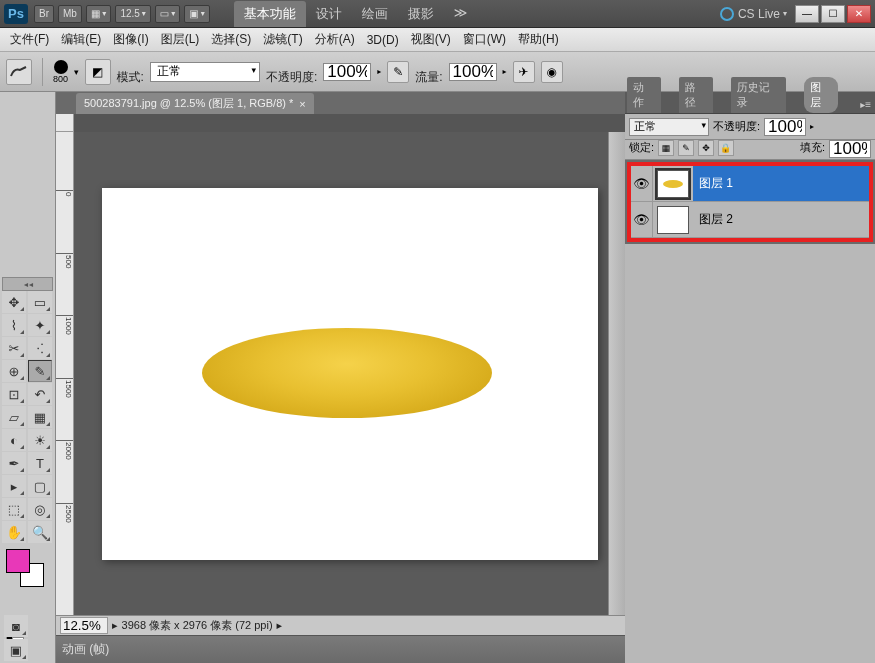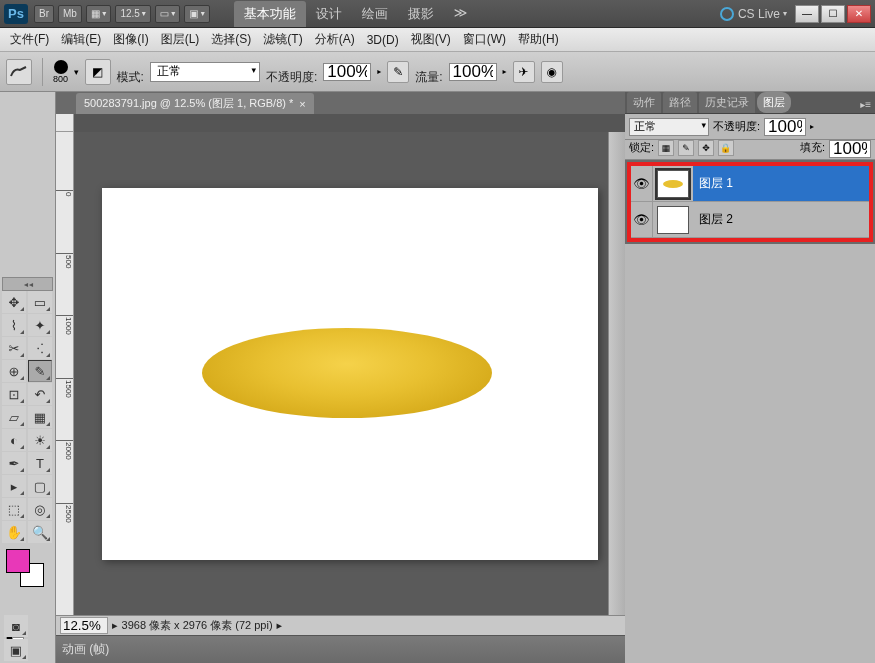--- a/index.html
+++ b/index.html
@@ -55,21 +55,21 @@
 .canvas-wrap { flex: 1; display: flex; }
 .canvas-scroll { flex: 1; background: #5a5a5a; display: flex; align-items: center; justify-content: center; overflow: hidden; position: relative; }
 .canvas-scroll::after { content:""; position:absolute; right:0; top:0; bottom:0; width:16px; background:linear-gradient(90deg,#c8c8c8,#b0b0b0); border-left:1px solid #888;}
 .canvas { width: 496px; height: 372px; background: #fff; box-shadow: 2px 2px 8px rgba(0,0,0,.4); position: relative; }
 .ellipse { position: absolute; left: 100px; top: 140px; width: 290px; height: 90px; border-radius: 50%; background: radial-gradient(ellipse at 50% 40%, #f5d24a 0%, #e8c030 40%, #d4a818 80%, #c89810 100%); }
 .status-bar { height: 20px; background: #c8c8c8; display: flex; align-items: center; padding: 0 4px; font-size: 11px; color: #222; border-top: 1px solid #888; }
 .status-zoom { width: 48px; background: #eee; border: 1px solid #999; padding: 0 2px; margin-right: 4px; }
 .anim-bar { height: 28px; background: linear-gradient(#7a7a7a,#6a6a6a); display: flex; align-items: center; padding: 0 6px; color: #ddd; font-size: 12px; border-top: 1px solid #555; }
 
 .panels { width: 250px; background: #6a6a6a; display: flex; flex-direction: column; }
-.panel-tabs { height: 22px; background: #5a5a5a; display: flex; align-items: flex-end; padding-left: 2px; gap: 2px; border-bottom: 1px solid #444; }
+.panel-tabs { height: 22px; background: #5a5a5a; display: flex; align-items: flex-end; padding-left: 2px; gap: 18px; border-bottom: 1px solid #444; }
 .panel-tab { padding: 3px 6px; background: #6a6a6a; color: #ccc; font-size: 11px; cursor: pointer; border-radius: 2px 2px 0 0; }
 .panel-tab.active { background: #888; color: #fff; border-radius: 9px; }
 .panel-menu-btn { margin-left: auto; padding: 3px 4px; color: #ccc; cursor: pointer; font-size: 10px; }
 .layer-opts { height: 26px; background: #b8b8b8; display: flex; align-items: center; padding: 0 4px; gap: 4px; font-size: 11px; border-bottom: 1px solid #888; }
 .layer-blend { flex: 0 0 80px; height: 18px; background: #eee; border: 1px solid #888; padding: 0 14px 0 4px; position: relative; cursor: pointer; }
 .layer-blend::after { content: "▾"; position: absolute; right: 2px; top: 1px; font-size: 9px; }
 .layer-locks { height: 20px; background: #b8b8b8; display: flex; align-items: flex-start; padding: 0 4px; gap: 4px; font-size: 11px; border-bottom: 1px solid #888; overflow: hidden; }
 .lock-icon { width: 16px; height: 16px; background: #ccc; border: 1px solid #999; cursor: pointer; display:flex; align-items:center; justify-content:center; font-size:9px; }
 .highlight-box { border: 4px solid #e82020; margin: 2px; }
 .layer-list { background: #b8b8b8; }

